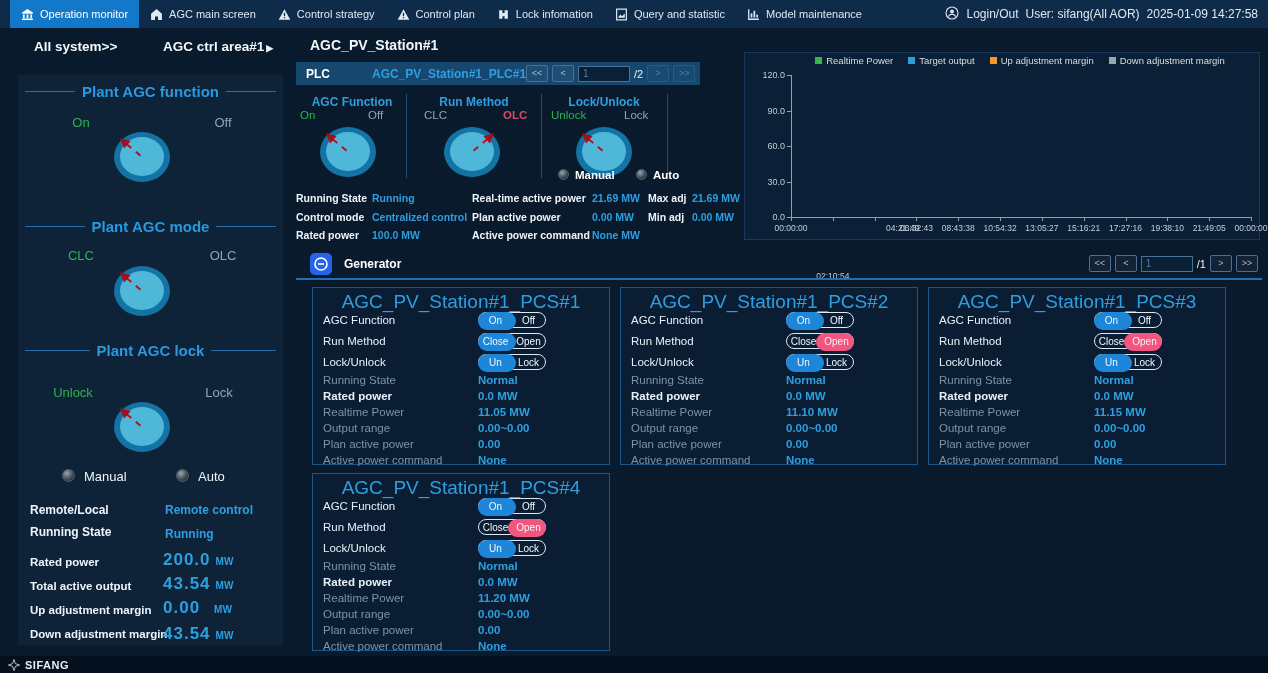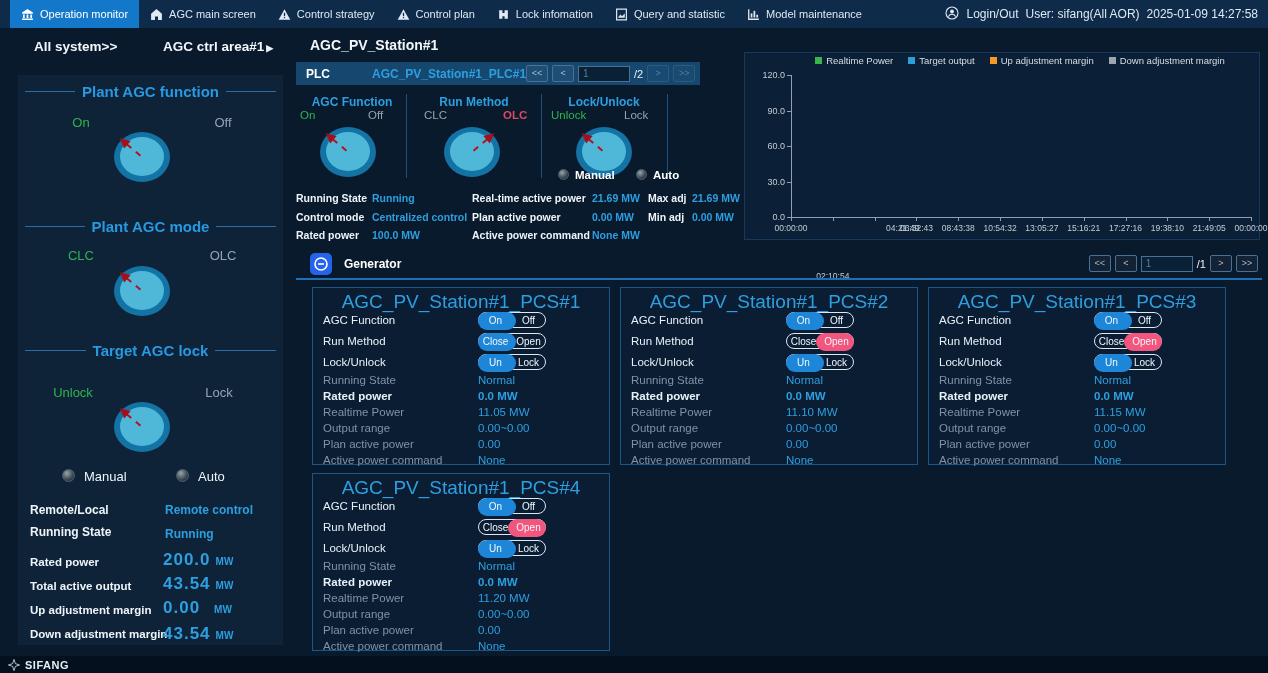--- a/index.html
+++ b/index.html
@@ -88,21 +88,21 @@
   .trow { display:flex; align-items:center; height:21px; padding-left:10px; }
   .tlabel { width:155px; color:#e8f1f8; font-size:11.5px; }
   .toggle { position:relative; width:68px; height:16px; border:1px solid #dce8f2; border-radius:9px; display:flex; cursor:pointer; }
   .topt { flex:1; text-align:center; font-size:10px; color:#f2f7fb; line-height:15px; position:relative; z-index:1; }
   .pill { position:absolute; top:-1px; width:38px; height:18px; border-radius:9px; }
   .pill.p0 { left:-1px; } .pill.p1 { right:-1px; }
   .pill.blue { background:#1e86d8; } .pill.pink { background:#f2557e; }
   .frow { display:flex; align-items:center; height:16px; padding-left:10px; }
   .flabel { width:155px; font-size:11.5px; color:#7e93a6; }
   .flabel.bold { color:#e8f1f8; font-weight:bold; font-size:11.5px; }
-  .fvalue { font-size:11.5px; color:#2d9fe0; }
+  .fvalue { font-size:11.5px; color:#2d9fe0;font-weight:bold; }
   .fvalue.bold { font-weight:bold; }
 
   
   .footer { position:absolute; left:0; top:656px; width:1268px; height:17px; background:#04101e; display:flex; align-items:center; }
   .footer-logo { margin-left:8px; display:flex; align-items:center; gap:5px; font-size:11px; font-weight:bold; color:#e8eef4; letter-spacing:.5px; }
 </style>
 </head>
 <body>
 
 <div class="topnav">
@@ -209,21 +209,21 @@
   <div class="knob sel-left" style="left:96px;top:191px">
     <div class="kouter"></div>
       <div class="kinner"></div>
       <div class="kptr">
         <i class="kline"></i>
         <i class="ktri"></i>
       </div>
   </div>
 
   <div class="lp-title" style="top:267px">
-      <span>Target AGC lock</span>
+      <span>Plant AGC lock</span>
     </div>
   <div class="opt green" style="left:18px;top:310px">Unlock</div>
   <div class="opt grayc" style="left:164px;top:310px">Lock</div>
   <div class="knob sel-left" style="left:96px;top:327px">
     <div class="kouter"></div>
       <div class="kinner"></div>
       <div class="kptr">
         <i class="kline"></i>
         <i class="ktri"></i>
       </div>

